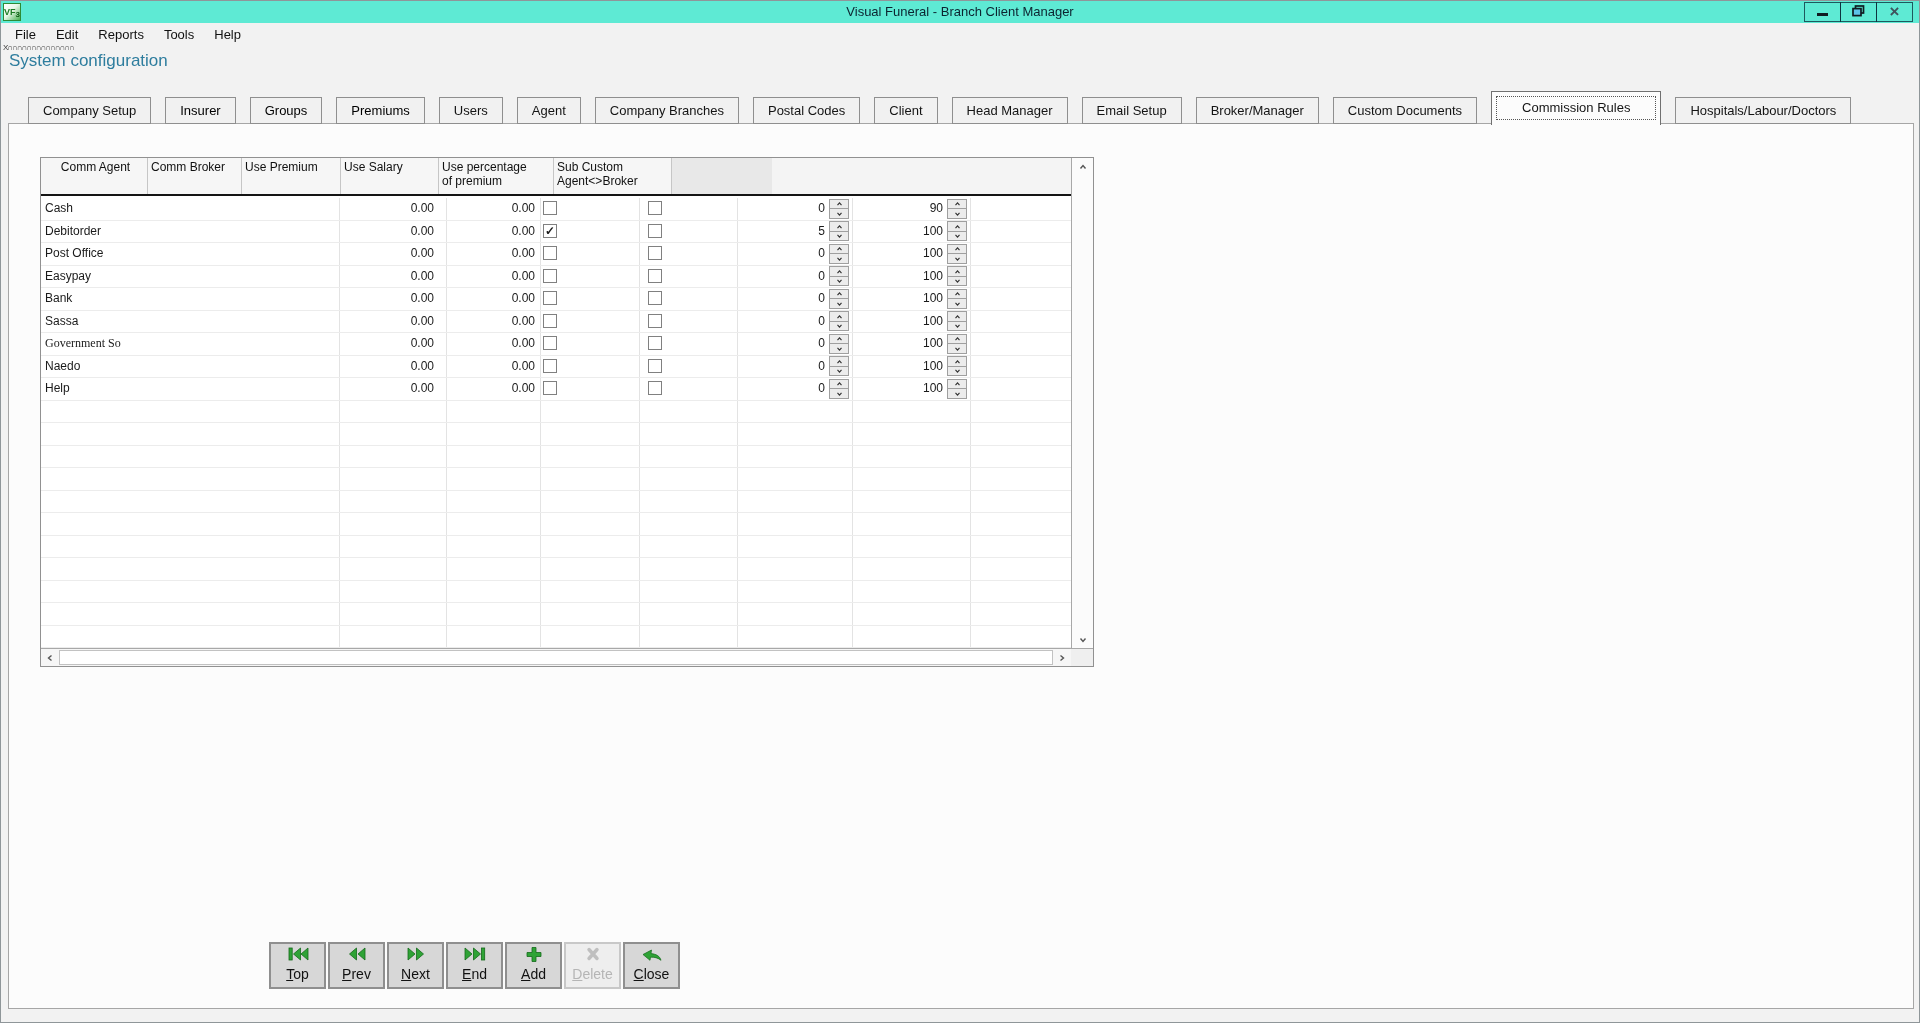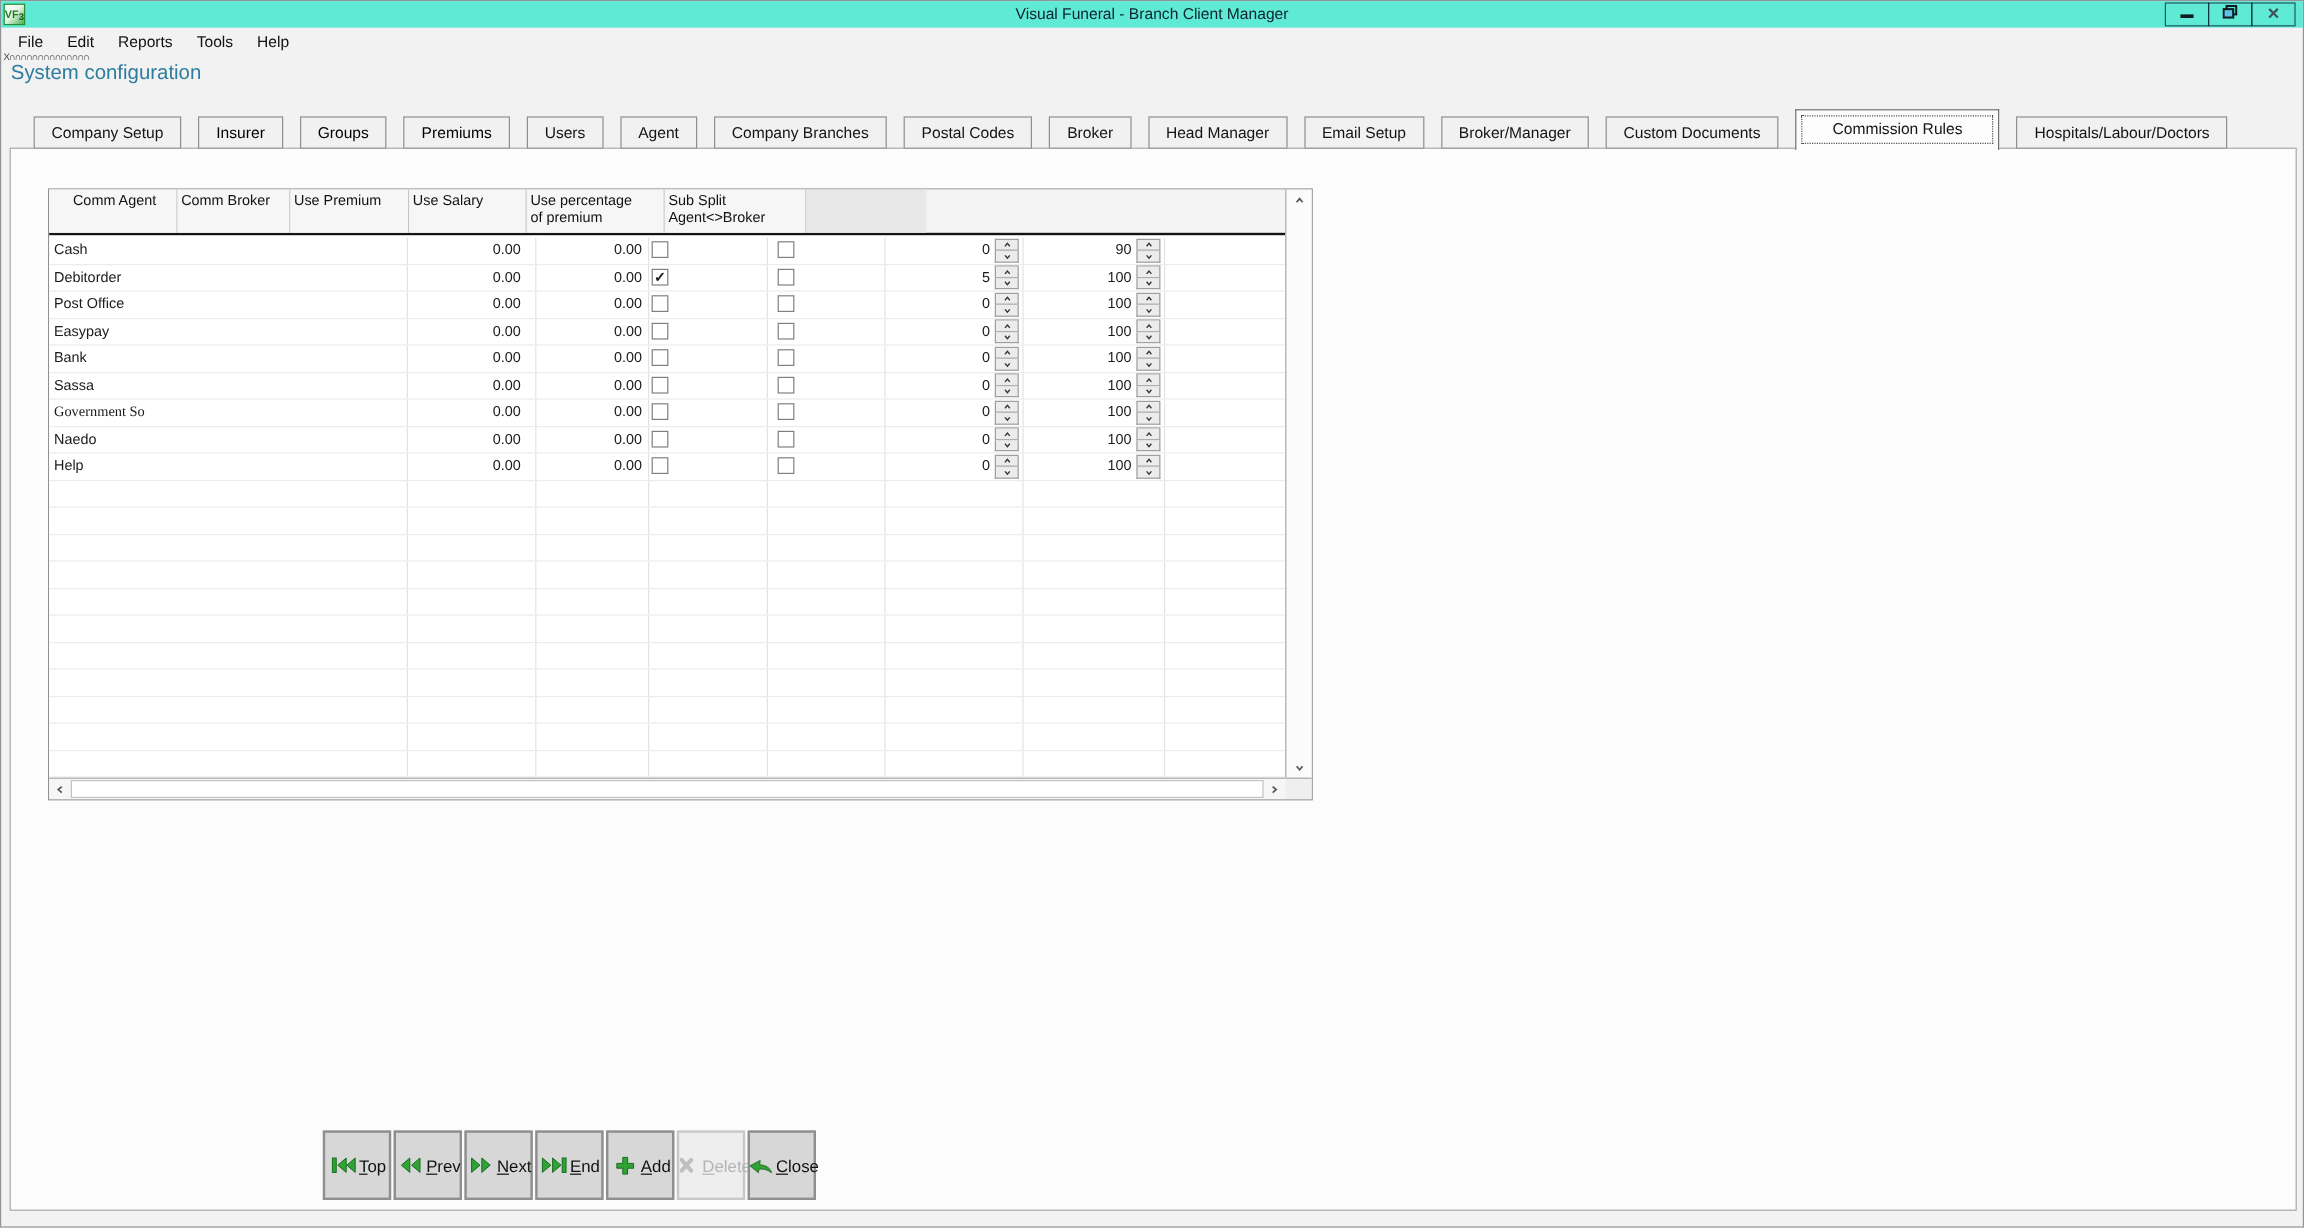--- a/index.html
+++ b/index.html
@@ -79,22 +79,22 @@
   .vscroll .arrow.up { top:0; } .vscroll .arrow.down { bottom:0; }
   .hscroll { position:absolute; left:0; bottom:0; right:22px; height:18px;
              border-top:1px solid #a8a8a8; background:#f6f6f6; display:flex; }
   .hscroll .arrow { width:18px; display:flex; align-items:center; justify-content:center; }
   .hthumb { flex:1; background:#ffffff; border:1px solid #c2c2c2; margin:1px 0; }
   .scroll-corner { position:absolute; right:0; bottom:0; width:22px; height:18px;
              border-top:1px solid #a8a8a8; background:#efefef; }
 
   
   .navbar { position:absolute; left:260px; top:818px; display:flex; }
-  .navbtn { width:57px; height:58px; margin-right:2px; background:#d7d7d7; border:2px solid #8f8f8f;
-            display:flex; flex-direction:row; align-items:center; justify-content:center;
+  .navbtn { width:57px; height:47px; margin-right:2px; background:#d7d7d7; border:2px solid #8f8f8f;
+            display:flex; flex-direction:column; align-items:center; justify-content:flex-start;
             font-family:"Liberation Sans", sans-serif; font-size:14px; color:#111; cursor:default; }
   .navbtn .nicon { height:20px; display:flex; align-items:center; }
   .navbtn .nlabel { margin-top:3px; line-height:15px; }
   .navbtn.disabled { background:#eeeeee; border-color:#c8c8c8; color:#b5b5b5; }
 </style>
 </head>
 <body>
 
 <div class="window">
 
@@ -134,21 +134,21 @@
 
   <div class="tabstrip">
       <div class="tab ">Company Setup</div>
       <div class="tab disabled">Insurer</div>
       <div class="tab disabled">Groups</div>
       <div class="tab disabled">Premiums</div>
       <div class="tab ">Users</div>
       <div class="tab ">Agent</div>
       <div class="tab ">Company Branches</div>
       <div class="tab ">Postal Codes</div>
-      <div class="tab ">Broker</div>
+      <div class="tab ">Client</div>
       <div class="tab ">Head Manager</div>
       <div class="tab ">Email Setup</div>
       <div class="tab ">Broker/Manager</div>
       <div class="tab ">Custom Documents</div>
       <div class="tab selected">Commission Rules</div>
       <div class="tab ">Hospitals/Labour/Doctors</div>
     </div>
 
   <div class="panel">
 
@@ -164,21 +164,21 @@
             <div>Use Premium</div>
           </div>
           <div class="hcell" style="width: 98px;">
             <div>Use Salary</div>
           </div>
           <div class="hcell" style="width: 115px;">
             <div>Use percentage</div>
             <div>of premium</div>
           </div>
           <div class="hcell" style="width: 118px;">
-            <div>Sub Split</div>
+            <div>Sub Custom</div>
             <div>Agent&lt;&gt;Broker</div>
           </div>
           <div class="hcell blank" style="width: 100px;">
             <div></div>
           </div>
         </div>
       <div class="grid-body">
           <div class="grow">
             <div class="cell c-description" style="width: 299px;">Cash</div>
             <div class="cell c-comm_agent" style="width: 107px;">0.00</div>

